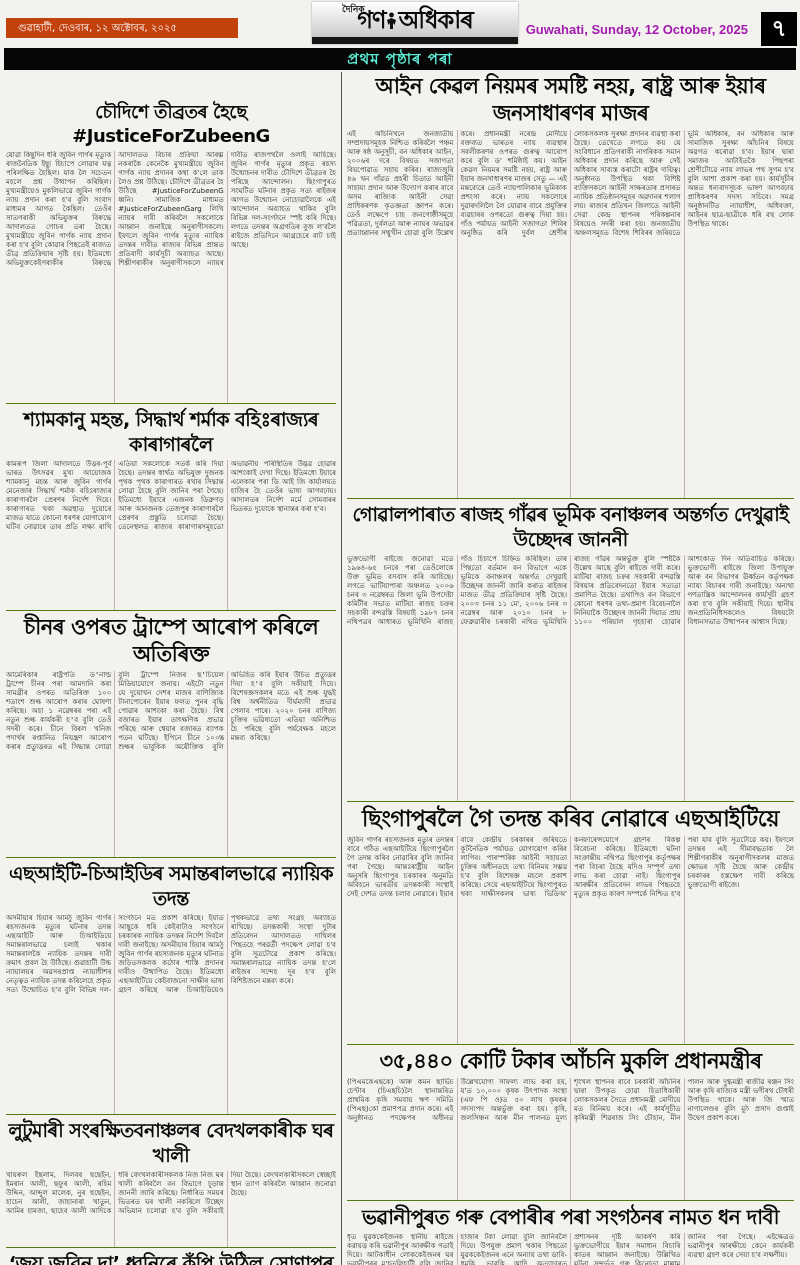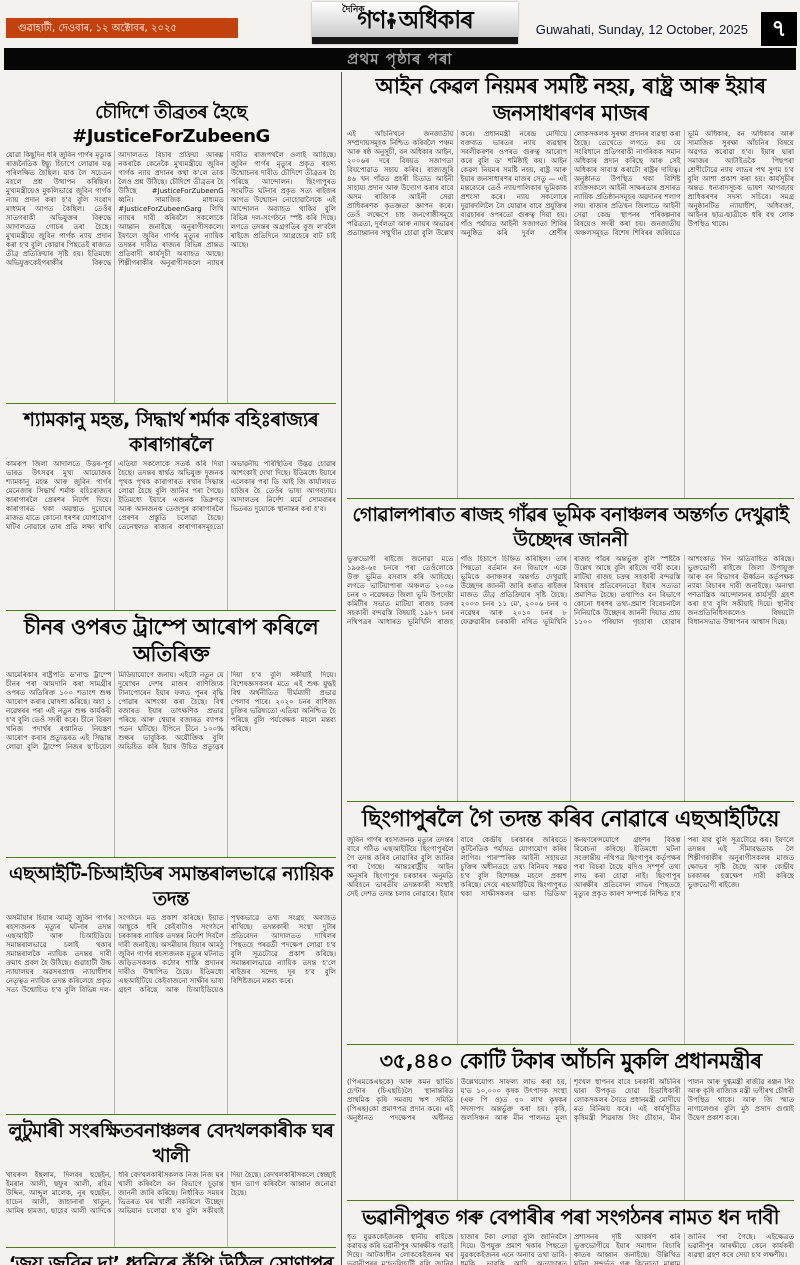--- a/index.html
+++ b/index.html
@@ -10,45 +10,45 @@
   .date-as{position:absolute;left:6px;top:18px;width:232px;height:20px;background:#c2410c;
            color:#fff;font-size:10px;line-height:20px;padding-left:12px;box-sizing:border-box;
            white-space:nowrap;overflow:hidden;}
   .mast{position:absolute;left:312px;top:2px;width:206px;height:42px;text-align:center;
         background:linear-gradient(#ffffff,#d2d2d2 70%,#bdbdbd);box-shadow:0 0 2px #999;}
   .mast .daily{position:absolute;top:0;left:30px;font-size:9px;font-weight:bold;color:#111;}
   .mast .title{font-size:24px;font-weight:bold;line-height:36px;color:#090909;letter-spacing:-1px;}
   .mast .bar{position:absolute;bottom:0;left:0;right:0;height:7px;background:#161616;}
   .fig-icon{display:inline-block;vertical-align:-2px;margin:0 1px;}
   .date-en{position:absolute;right:52px;top:22px;font-family:"Liberation Sans",sans-serif;
-           font-weight:normal;font-size:13px;color:#0f172a;white-space:nowrap;margin-left:24px;}
+           font-weight:bold;font-size:13px;color:#a21caf;white-space:nowrap;margin-left:24px;}
   .pnum{position:absolute;right:3px;top:12px;width:36px;height:34px;background:#000;color:#fff;
         font-size:23px;font-weight:bold;display:flex;align-items:center;justify-content:center;}
   
-  .banner{margin:2px 4px 0;height:22px;background:#060606;color:#a3a3a3;text-align:center;
+  .banner{margin:2px 4px 0;height:22px;background:#060606;color:#5eead4;text-align:center;
           font-size:15px;font-weight:bold;line-height:22px;letter-spacing:1px;}
   
   .content{display:flex;padding:2px 6px 0;align-items:stretch;}
   .halfL{width:330px;flex:none;}
   .vdiv{width:1px;background:#555;margin:0 5px;flex:none;}
   .halfR{flex:1;min-width:0;}
   .art{border-top:1px solid #4d7c0f;padding-top:2px;}
   .art.first{border-top:none;padding-top:0;}
   .hl{margin:1px 0 3px;text-align:center;font-weight:bold;color:#080808;letter-spacing:-0.5px;}
   .hl.s18{font-size:18px;line-height:24px;margin-top:28px;}
   .hl.s19{font-size:19px;line-height:25px;}
   .hl.s20{font-size:20px;line-height:26px;}
   .hl.s21{font-size:21px;line-height:27px;}
   .hl.s22{font-size:22px;line-height:28px;}
   .abody{font-size:7px;line-height:9px;text-align:justify;overflow:hidden;color:#1e1e1e;
          overflow-wrap:anywhere;column-gap:7px;column-rule:1px solid #b9b6b0;column-fill:balance;}
   .c3{column-count:3;}
   .c4{column-count:4;}
   
-  .hA{height:252px;} .hB{height:150px;} .hC{height:186px;} .hD{height:200px;}
+  .hA{height:252px;} .hB{height:150px;} .hC{height:186px;font-family:Liberation Mono, monospace;} .hD{height:200px;}
   .hE{height:76px;}  .hF{height:58px;}
   .hH{height:368px;} .hI{height:246px;} .hJ{height:208px;} .hK{height:122px;} .hL{height:82px;}
 </style>
 </head>
 <body>
 
 <div class="page">
 
   <div class="hdr">
     <div class="date-as">গুৱাহাটী, দেওবাৰ, ১২ অক্টোবৰ, ২০২৫</div>

